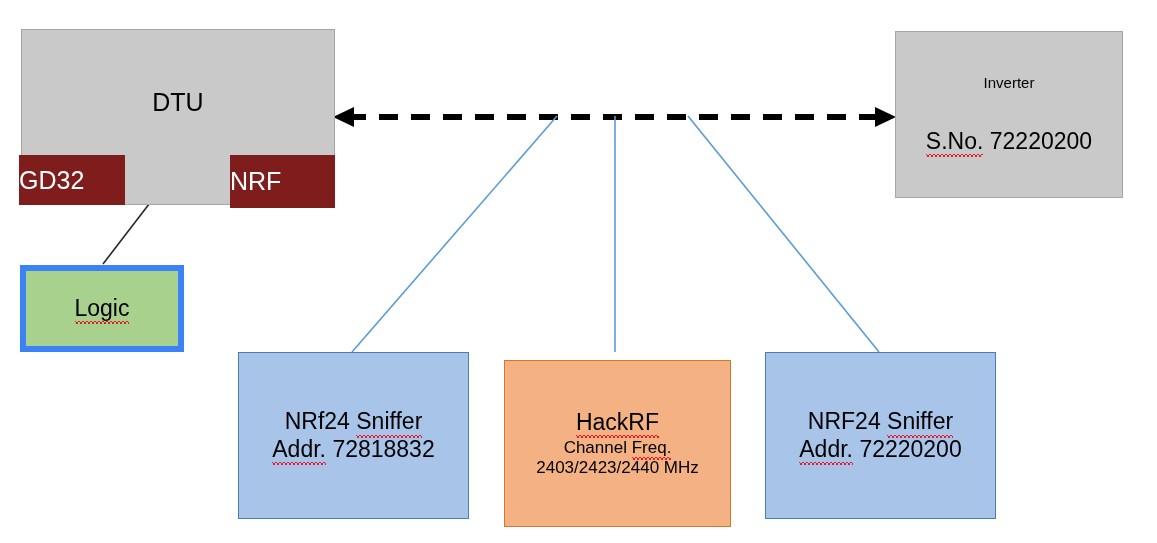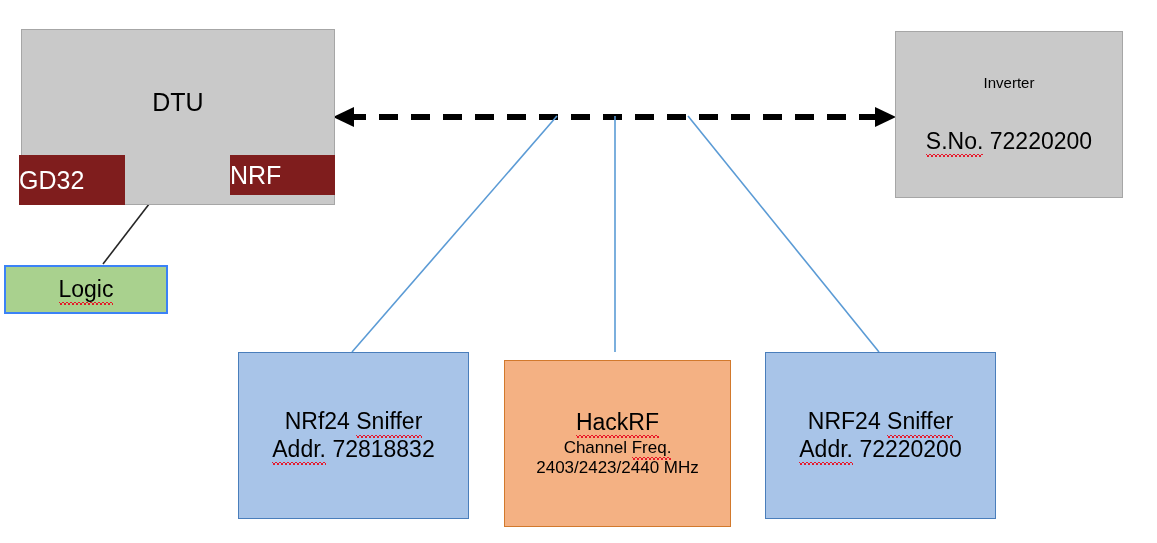--- a/index.html
+++ b/index.html
@@ -59,30 +59,30 @@
     position: absolute;
     box-sizing: border-box;
     background: #7f1d1d;
     color: #ffffff;
     display: flex;
     align-items: center;
     justify-content: flex-start;
     font-size: 25px;
   }
   #gd32-box { left: 19px;  top: 155px; width: 106px; height: 50px; }
-  #nrf-box  { left: 230px; top: 155px; width: 105px; height: 40px; }
+  #nrf-box  { left: 230px; top: 155px; width: 105px; height: 53px; }
 
   
   #logic-box {
-    left: 4px;
+    left: 20px;
     top: 265px;
     width: 164px;
-    height: 49px;
+    height: 87px;
     background: #a9d18e;
-    border: 2px solid #3b82f6;
+    border: 6px solid #3b82f6;
     font-size: 23px;
   }
 
   
   .sniffer {
     background: #a8c4e8;
     border: 1px solid #4a7ebb;
   }
   #nrf24-left  { left: 238px; top: 352px; width: 231px; height: 167px; }
   #nrf24-right { left: 765px; top: 352px; width: 231px; height: 167px; }

